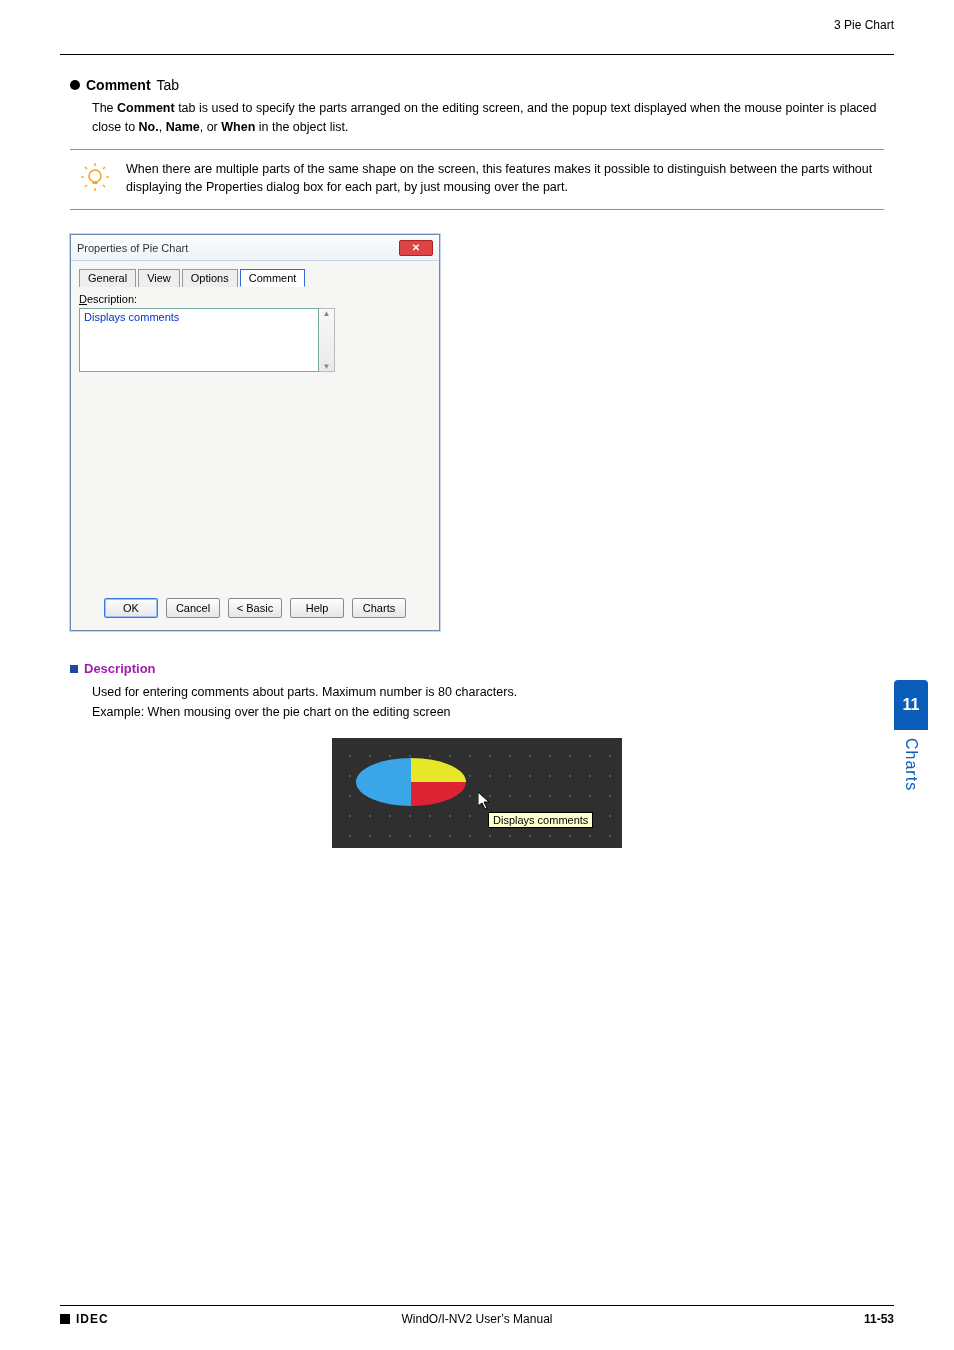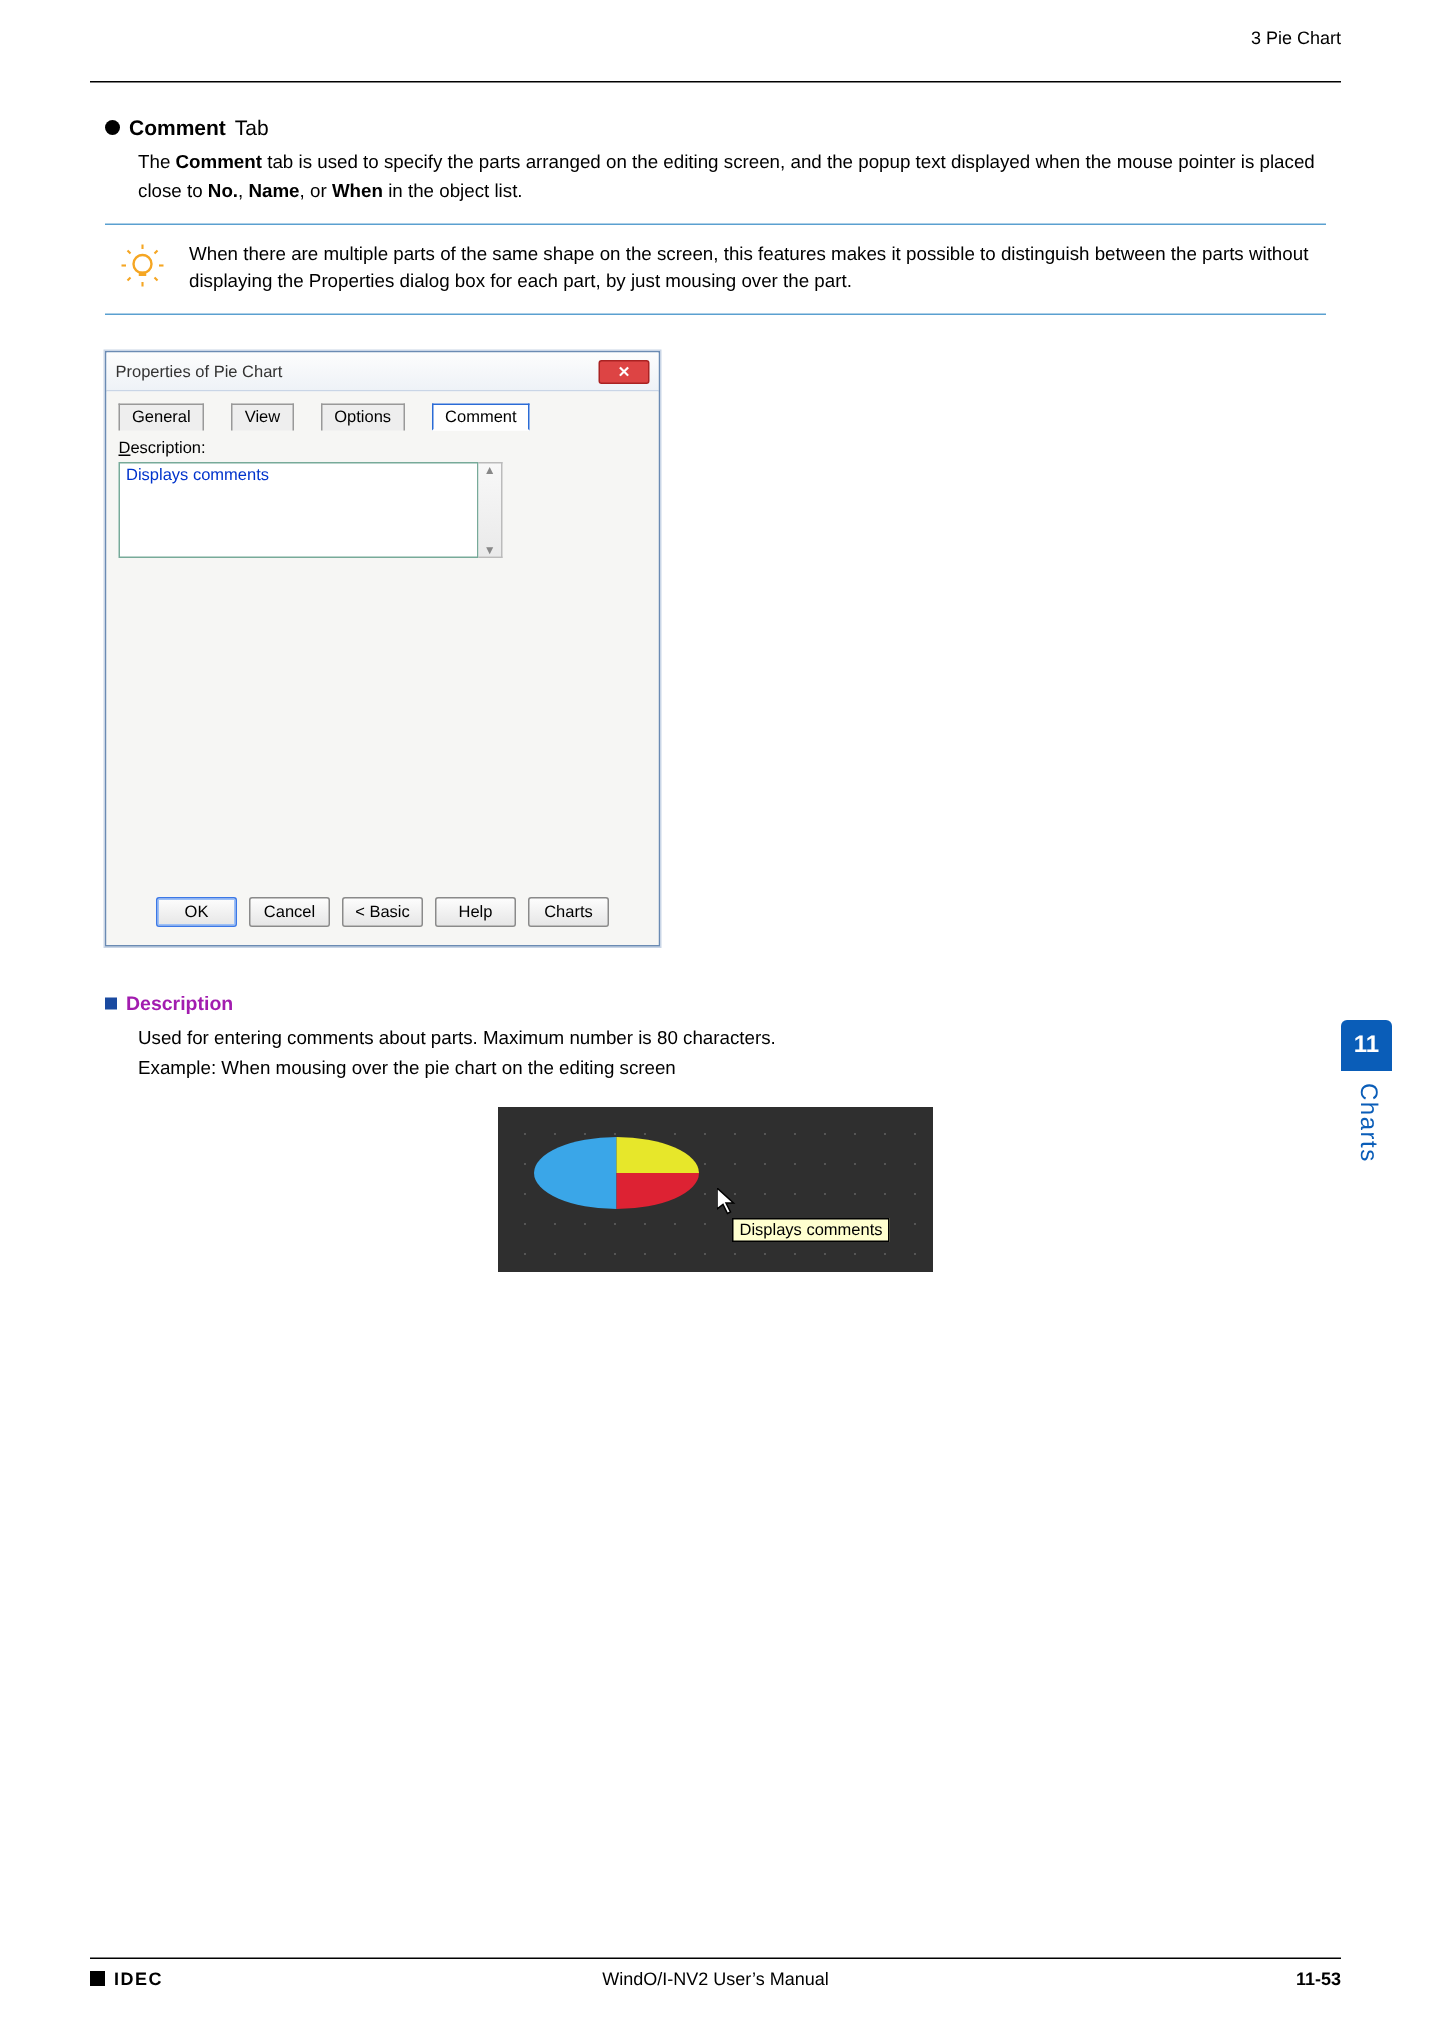--- a/index.html
+++ b/index.html
@@ -14,21 +14,21 @@
   .para { font-size: 12.5px; line-height: 1.5; margin-left: 22px; margin-bottom: 10px; }
   .para b { font-weight: bold; }
   .tip-box { border-top: 1px solid #5aa0d0; border-bottom: 1px solid #5aa0d0; padding: 10px 8px 12px 8px; margin: 12px 0 24px 0; display: flex; gap: 14px; align-items: flex-start; }
   .tip-icon { width: 34px; height: 34px; flex: 0 0 34px; display: flex; align-items: center; justify-content: center; }
   .tip-text { font-size: 12.5px; line-height: 1.5; }
   .dialog-wrap { display: flex; justify-content: flex-start; margin-bottom: 30px; }
   .dialog { width: 370px; border: 1px solid #6b8bb3; background: #fff; box-shadow: 0 0 0 1px #c9d5e6; font-family: Tahoma, Arial, sans-serif; }
   .titlebar { height: 26px; background: linear-gradient(#fdfdfd,#eef2f7); border-bottom: 1px solid #c9d5e6; display: flex; align-items: center; justify-content: space-between; padding: 0 6px; font-size: 11px; color: #333; }
   .closebtn { width: 34px; height: 16px; background: #d44; border: 1px solid #a22; border-radius: 2px; display: flex; align-items: center; justify-content: center; color: #fff; font-size: 10px; font-weight: bold; }
   .dialog-body { padding: 8px 8px 10px 8px; background: #f6f6f4; }
-  .tabstrip { display: flex; gap: 18px; font-size: 11px; margin-bottom: 6px; }
+  .tabstrip { display: flex; gap: 2px; font-size: 11px; margin-bottom: 6px; }
   .tab { padding: 2px 8px; border: 1px solid #999; border-bottom: none; background: #eee; cursor: pointer; }
   .tab.active { background: #fff; border: 1px solid #2a6bd6; border-bottom: 1px solid #fff; color: #000; }
   .fieldlabel { font-size: 11px; color: #000; margin-bottom: 3px; }
   .fieldlabel u { text-decoration: underline; }
   .textarea-wrap { display: flex; }
   .textarea { width: 240px; height: 64px; border: 1px solid #7a9; background: #fff; font-size: 11px; padding: 2px 4px; color: #0033cc; resize: none; font-family: Tahoma, Arial, sans-serif; }
   .scroll { width: 16px; height: 64px; border: 1px solid #bbb; border-left: none; background: linear-gradient(#f8f8f8,#eaeaea); display: flex; flex-direction: column; justify-content: space-between; align-items: center; font-size: 8px; color: #888; }
   .dlg-space { height: 220px; }
   .dlg-buttons { display: flex; justify-content: center; gap: 8px; padding: 6px 0 2px 0; font-size: 11px; }
   .dlg-buttons button { min-width: 54px; height: 20px; font-size: 11px; background: linear-gradient(#fdfdfd,#e6e6e6); border: 1px solid #8a8a8a; border-radius: 2px; cursor: pointer; }
@@ -39,21 +39,21 @@
   .example-img-wrap { display: flex; justify-content: center; margin-top: 16px; }
   .example-img { width: 290px; height: 110px; background: #2f2f2f; position: relative; }
   .dotgrid { position: absolute; inset: 8px; background-image: radial-gradient(#555 1px, transparent 1px); background-size: 20px 20px; }
   .pie { position: absolute; left: 24px; top: 20px; width: 110px; height: 48px; border-radius: 50%/50%; overflow: hidden; }
   .pie .half-left { position: absolute; left: 0; top: 0; width: 55px; height: 48px; background: #3aa6e8; }
   .pie .half-right-top { position: absolute; left: 55px; top: 0; width: 55px; height: 24px; background: #e7e72a; }
   .pie .half-right-bot { position: absolute; left: 55px; top: 24px; width: 55px; height: 24px; background: #d23; }
   .cursor { position: absolute; left: 146px; top: 54px; }
   .tooltip { position: absolute; left: 156px; top: 74px; background: #ffffcf; border: 1px solid #000; padding: 1px 4px; font-size: 11px; font-family: Tahoma, Arial, sans-serif; }
   .side-tab { position: absolute; right: 26px; top: 680px; width: 34px; height: 120px; display: flex; flex-direction: column; align-items: center; }
-  .side-badge { width: 34px; height: 34px; background: #0a5db8; color: #fff; display: flex; align-items: center; justify-content: center; font-size: 16px; font-weight: bold; border-top-left-radius: 4px; border-top-right-radius: 4px; }
+  .side-badge { width: 34px; height: 50px; background: #0a5db8; color: #fff; display: flex; align-items: center; justify-content: center; font-size: 16px; font-weight: bold; border-top-left-radius: 4px; border-top-right-radius: 4px; }
   .side-label { writing-mode: vertical-rl; font-size: 16px; color: #0a5db8; margin-top: 8px; letter-spacing: 1px; }
   .footer { position: absolute; bottom: 24px; left: 60px; right: 60px; border-top: 1px solid #000; padding-top: 6px; display: flex; align-items: center; justify-content: space-between; font-size: 12px; }
   .footer-left { display: flex; align-items: center; gap: 6px; font-weight: bold; letter-spacing: 1px; }
   .idec-sq { width: 10px; height: 10px; background: #000; display: inline-block; }
   .footer-center { position: absolute; left: 0; right: 0; text-align: center; font-size: 12px; }
   .footer-right { font-weight: bold; }
 </style>
 </head>
 <body>
 

